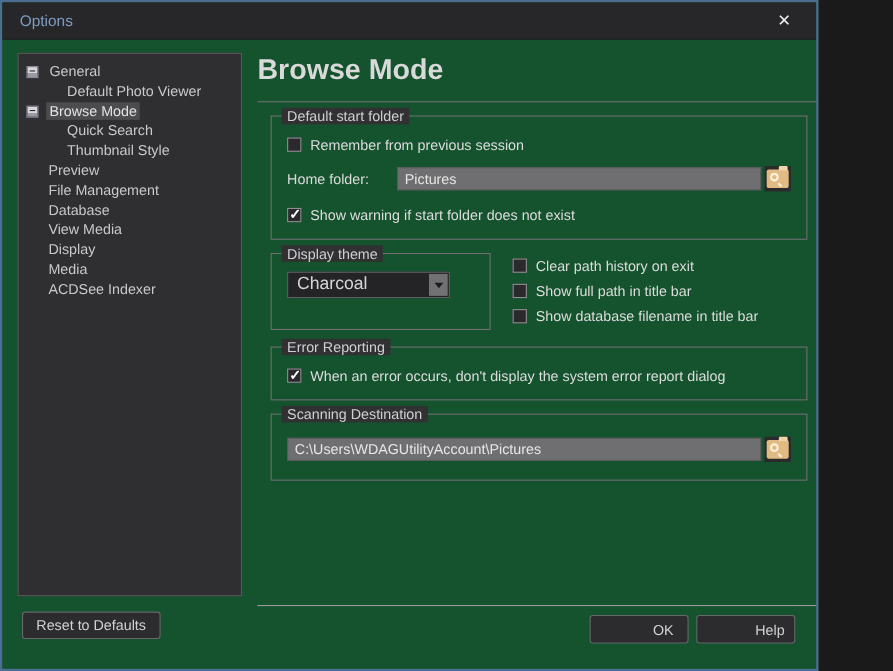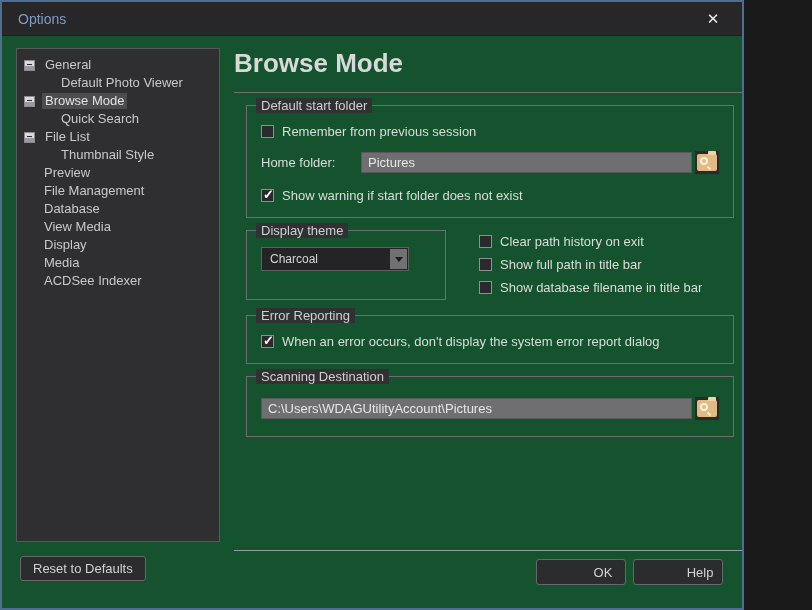--- a/index.html
+++ b/index.html
@@ -99,36 +99,36 @@
     border:2px solid #faf0da; border-radius:50%;
   }
   .mag::after {
     content:""; position:absolute; left:6px; top:7px; width:2px; height:4px;
     background:#faf0da; transform:rotate(-45deg);
   }
 
   .select {
     height:24px; display:flex; align-items:center;
     background:#242427; border:1px solid #5f5f62;
-    color:#d6d6d6; font-size:12px; padding-left:8px; cursor:default;
+    color:#d6d6d6; font-size:16px; padding-left:8px; cursor:default;
   }
   .select .value { flex:1; }
   .select .arrow {
     width:17px; height:20px; margin:1px; background:#717174;
     display:flex; align-items:center; justify-content:center; flex:none;
   }
   .select .arrow i {
     width:0; height:0; border-left:4px solid transparent;
     border-right:4px solid transparent; border-top:5px solid #1c1c1e;
   }
 
   .theme-row { display:flex; margin-top:12px; }
   .group.theme { width:200px; height:70px; padding:16px 14px 0 14px; }
   .side-checks { margin-left:20px; padding-top:4px; }
-  .side-checks .cb-row { margin-bottom:8px;margin-left:13px; }
+  .side-checks .cb-row { margin-bottom:8px; }
 
   .density-row { display:flex; align-items:center; margin:10px 0 14px 0; }
   .density-label { font-size:13px; color:#dcdcdc; margin-right:14px; }
 
   .mt18 { margin-top:18px; }
   .mt12 { margin-top:12px; }
 
   
   .footer-rule {
     position:absolute; left:232px; width:564px; top:548px;
@@ -160,24 +160,20 @@
     </div>
     <div class="tree-item child">
       <span class="label">Default Photo Viewer</span>
     </div>
     <div class="tree-item parent selected">
       <span class="minus-box"></span>
       <span class="label">Browse Mode</span>
     </div>
     <div class="tree-item child">
       <span class="label">Quick Search</span>
-    </div>
-    <div class="tree-item parent">
-      <span class="minus-box"></span>
-      <span class="label">File List</span>
     </div>
     <div class="tree-item child">
       <span class="label">Thumbnail Style</span>
     </div>
     <div class="tree-item leaf">
       <span class="label">Preview</span>
     </div>
     <div class="tree-item leaf">
       <span class="label">File Management</span>
     </div>

